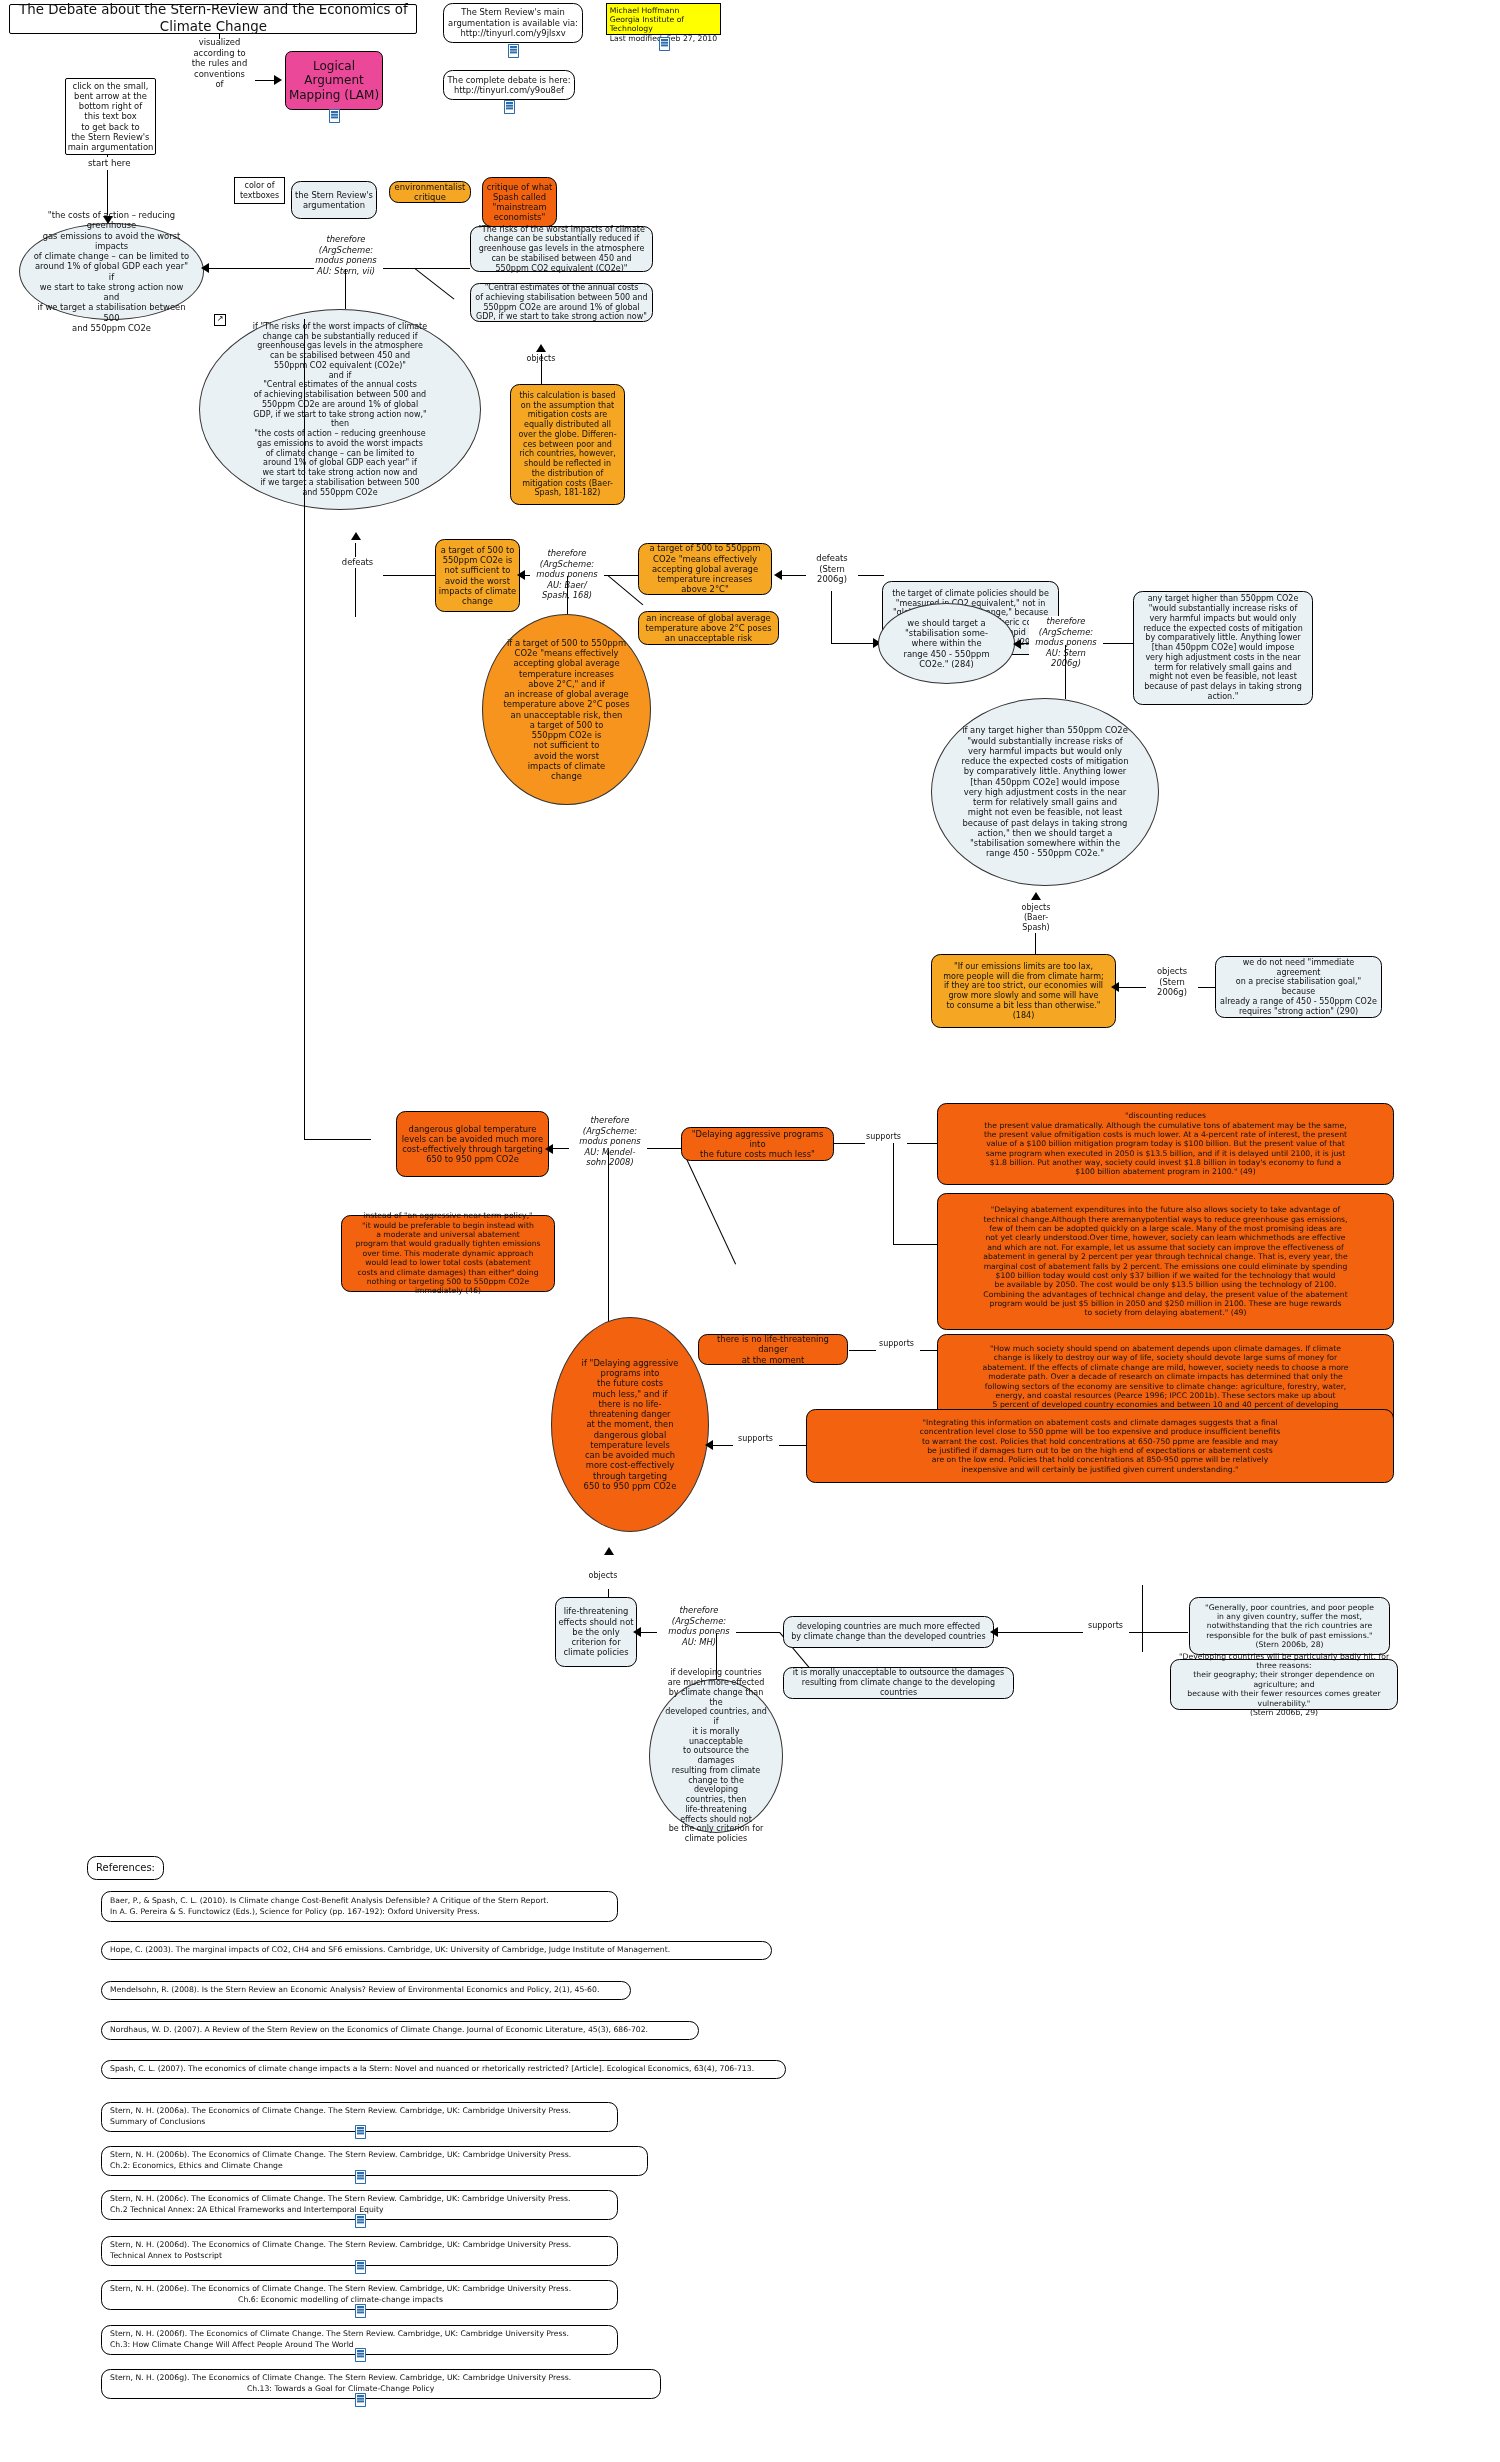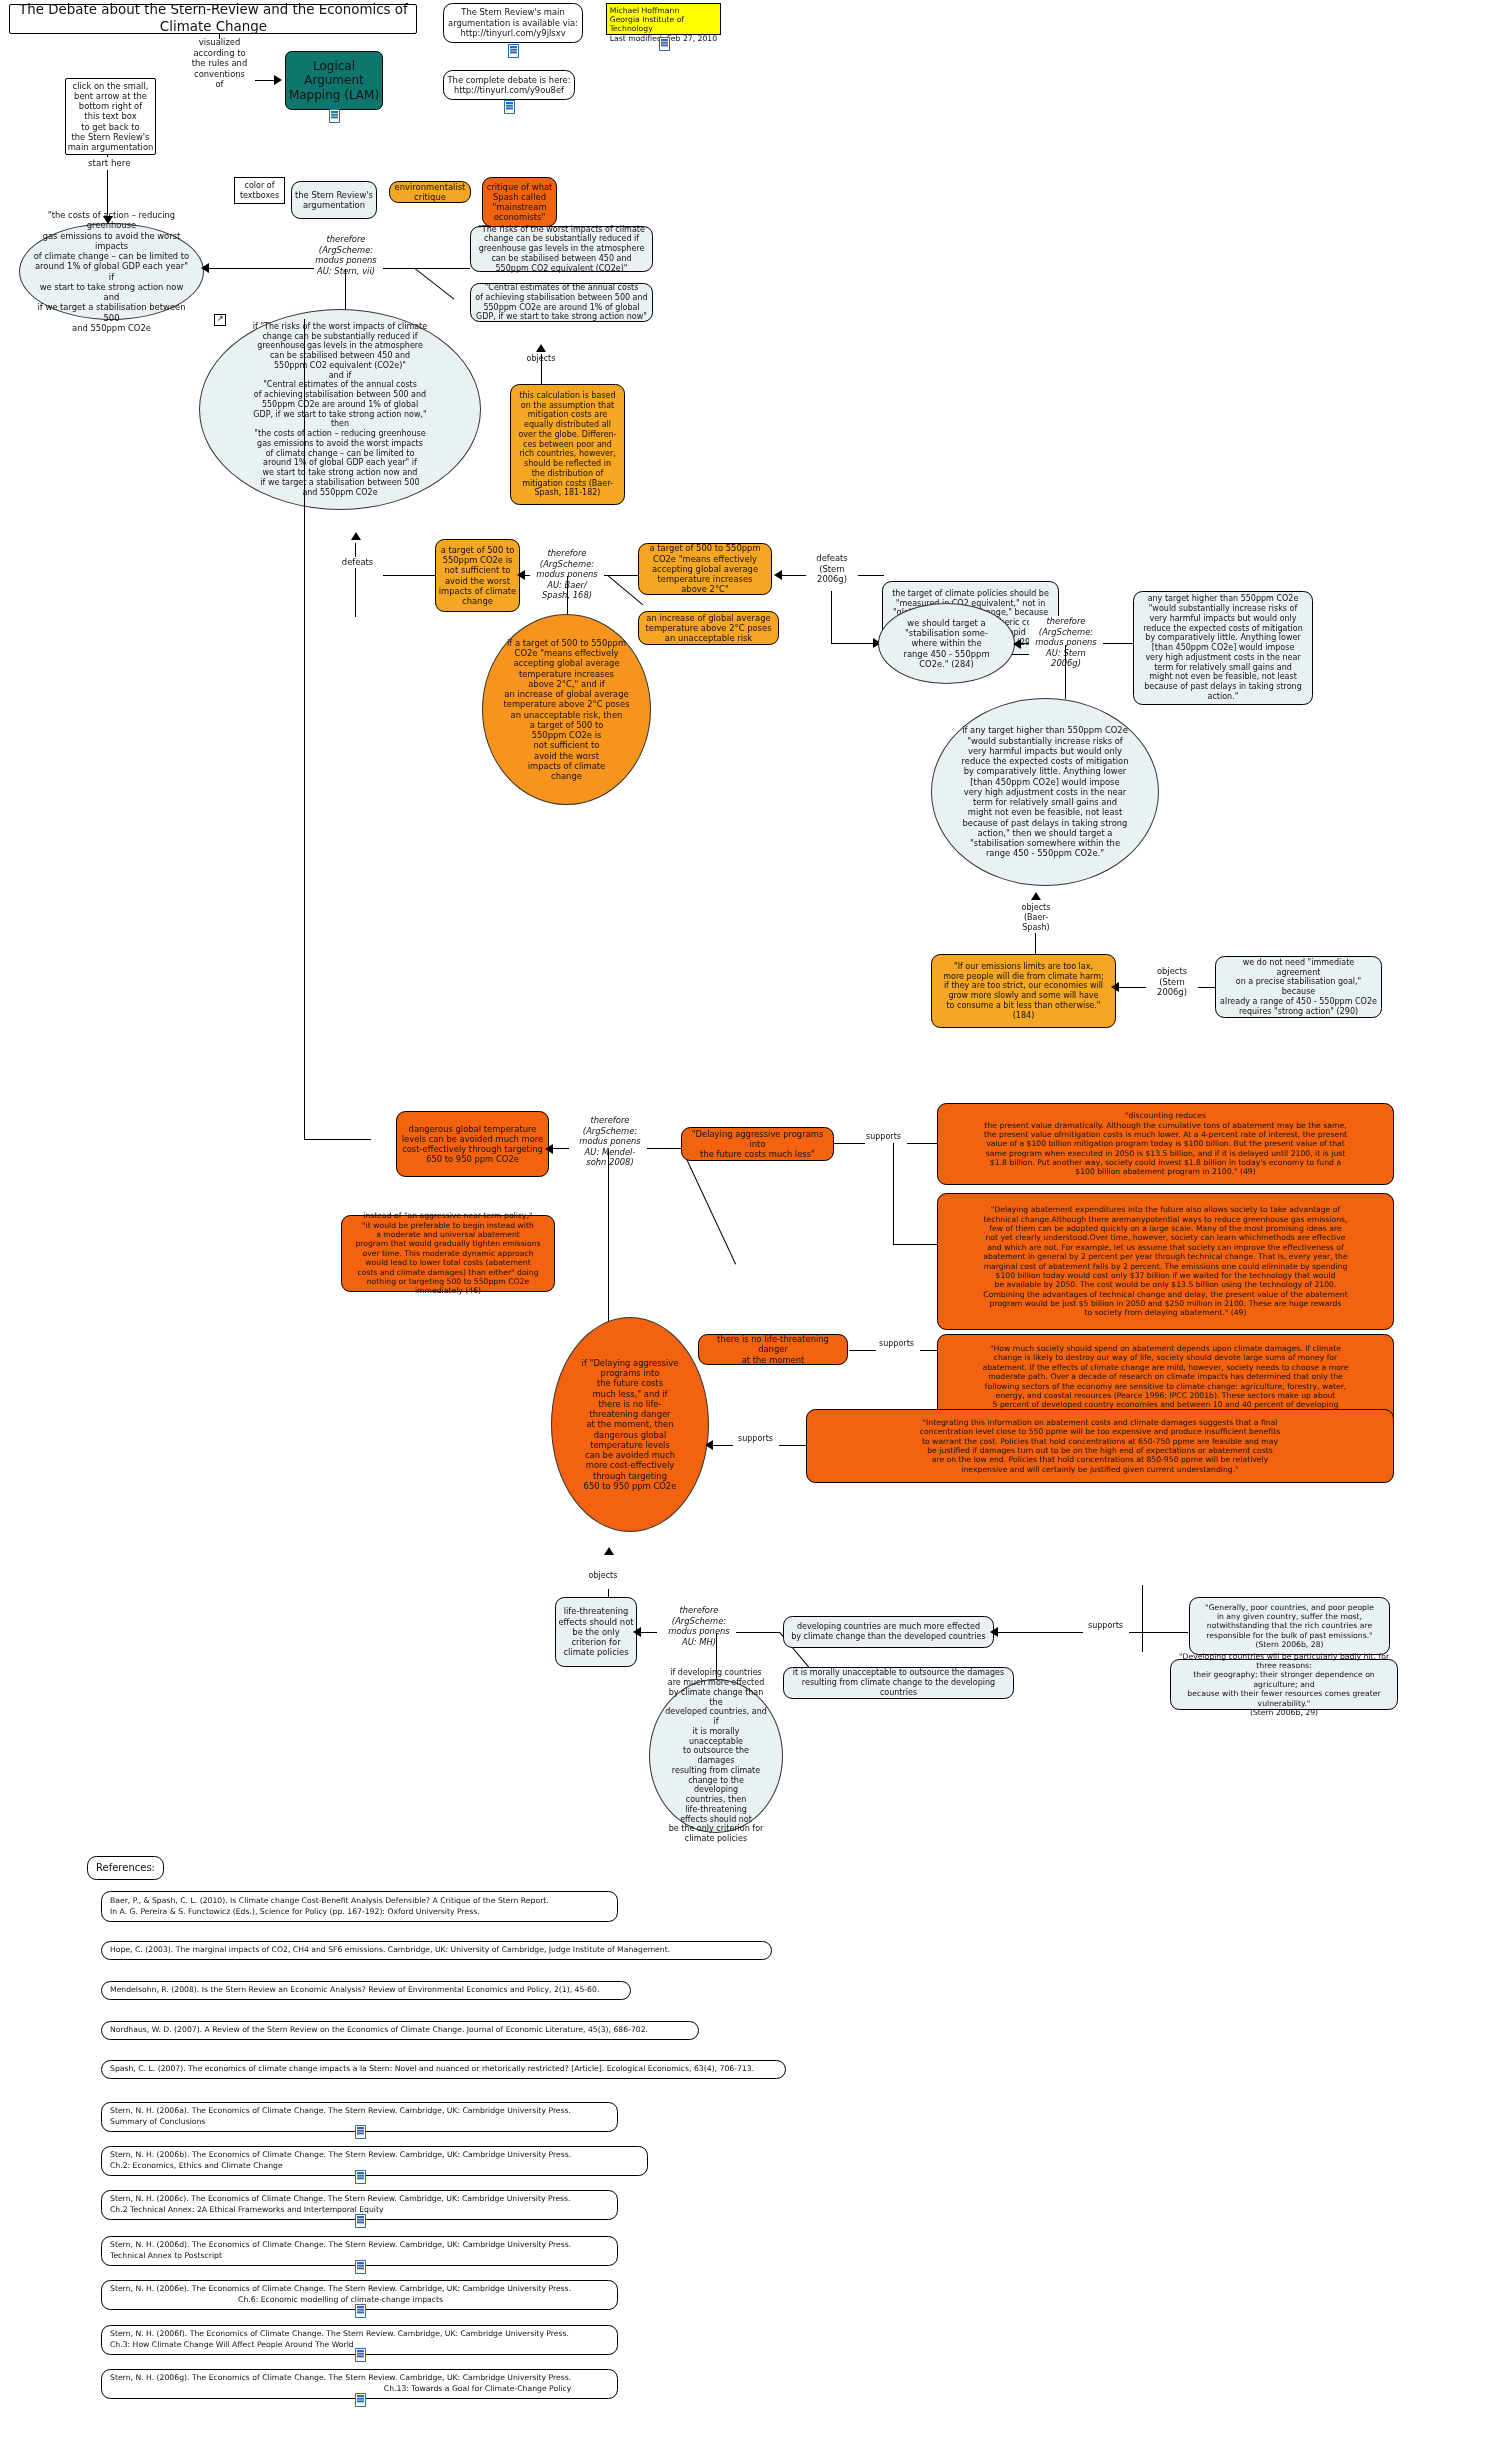--- a/index.html
+++ b/index.html
@@ -41,21 +41,21 @@
     border-radius:9.4px;
     background:#ffffff;
   }
   .ellipse{
     border:1.3px solid #333;
     border-radius:50%;
     background:#eaf1f4;
   }
   .amber{background:#f5a623;border-color:#000;}
   .deep{background:#f2620f;border-color:#000;}
-  .yellow{background:#0f766e;border-color:#000;}
+  .yellow{background:#ec4899;border-color:#000;}
   .yellow-sq{background:#ffff00;border:0.7px solid #000;border-radius:0;}
   .plainbox{background:#fff;border:0.7px solid #000;border-radius:0;}
 
   
   .lbl{
     position:absolute;
     text-align:center;
     white-space:pre-line;
     line-height:1.25;
     color:#111;
@@ -532,19 +532,19 @@
       <div class="doc-icon" style="left: 355px; top: 2214px;"></div>
       <div class="node round-plain" style="left: 101px; top: 2236px; width: 517px; height: 29.5px; font-size: 7.7px; text-align: left; justify-content: flex-start; padding: 1.3px 8px; line-height: 1.35;">Stern, N. H. (2006d). The Economics of Climate Change. The Stern Review. Cambridge, UK: Cambridge University Press.
         Technical Annex to Postscript</div>
       <div class="doc-icon" style="left: 355px; top: 2260px;"></div>
       <div class="node round-plain" style="left: 101px; top: 2280px; width: 517px; height: 29.5px; font-size: 7.7px; text-align: center; justify-content: flex-start; padding: 1.3px 8px; line-height: 1.35;">Stern, N. H. (2006e). The Economics of Climate Change. The Stern Review. Cambridge, UK: Cambridge University Press.
         Ch.6: Economic modelling of climate-change impacts</div>
       <div class="doc-icon" style="left: 355px; top: 2304px;"></div>
       <div class="node round-plain" style="left: 101px; top: 2325px; width: 517px; height: 29.5px; font-size: 7.7px; text-align: left; justify-content: flex-start; padding: 1.3px 8px; line-height: 1.35;">Stern, N. H. (2006f). The Economics of Climate Change. The Stern Review. Cambridge, UK: Cambridge University Press.
         Ch.3: How Climate Change Will Affect People Around The World</div>
       <div class="doc-icon" style="left: 355px; top: 2348px;"></div>
-      <div class="node round-plain" style="left: 101px; top: 2369px; width: 517px; height: 29.5px; font-size: 7.7px; text-align: right; justify-content: flex-start; padding: 6px 8px; line-height: 1.35;">Stern, N. H. (2006g). The Economics of Climate Change. The Stern Review. Cambridge, UK: Cambridge University Press.
+      <div class="node round-plain" style="left: 101px; top: 2369px; width: 560px; height: 29.5px; font-size: 7.7px; text-align: center; justify-content: flex-start; padding: 6px 8px; line-height: 1.35;">Stern, N. H. (2006g). The Economics of Climate Change. The Stern Review. Cambridge, UK: Cambridge University Press.
         Ch.13: Towards a Goal for Climate-Change Policy</div>
       <div class="doc-icon" style="left: 355px; top: 2393px;"></div>
     </div>
 
 </div>
 
 
 </body></html>

